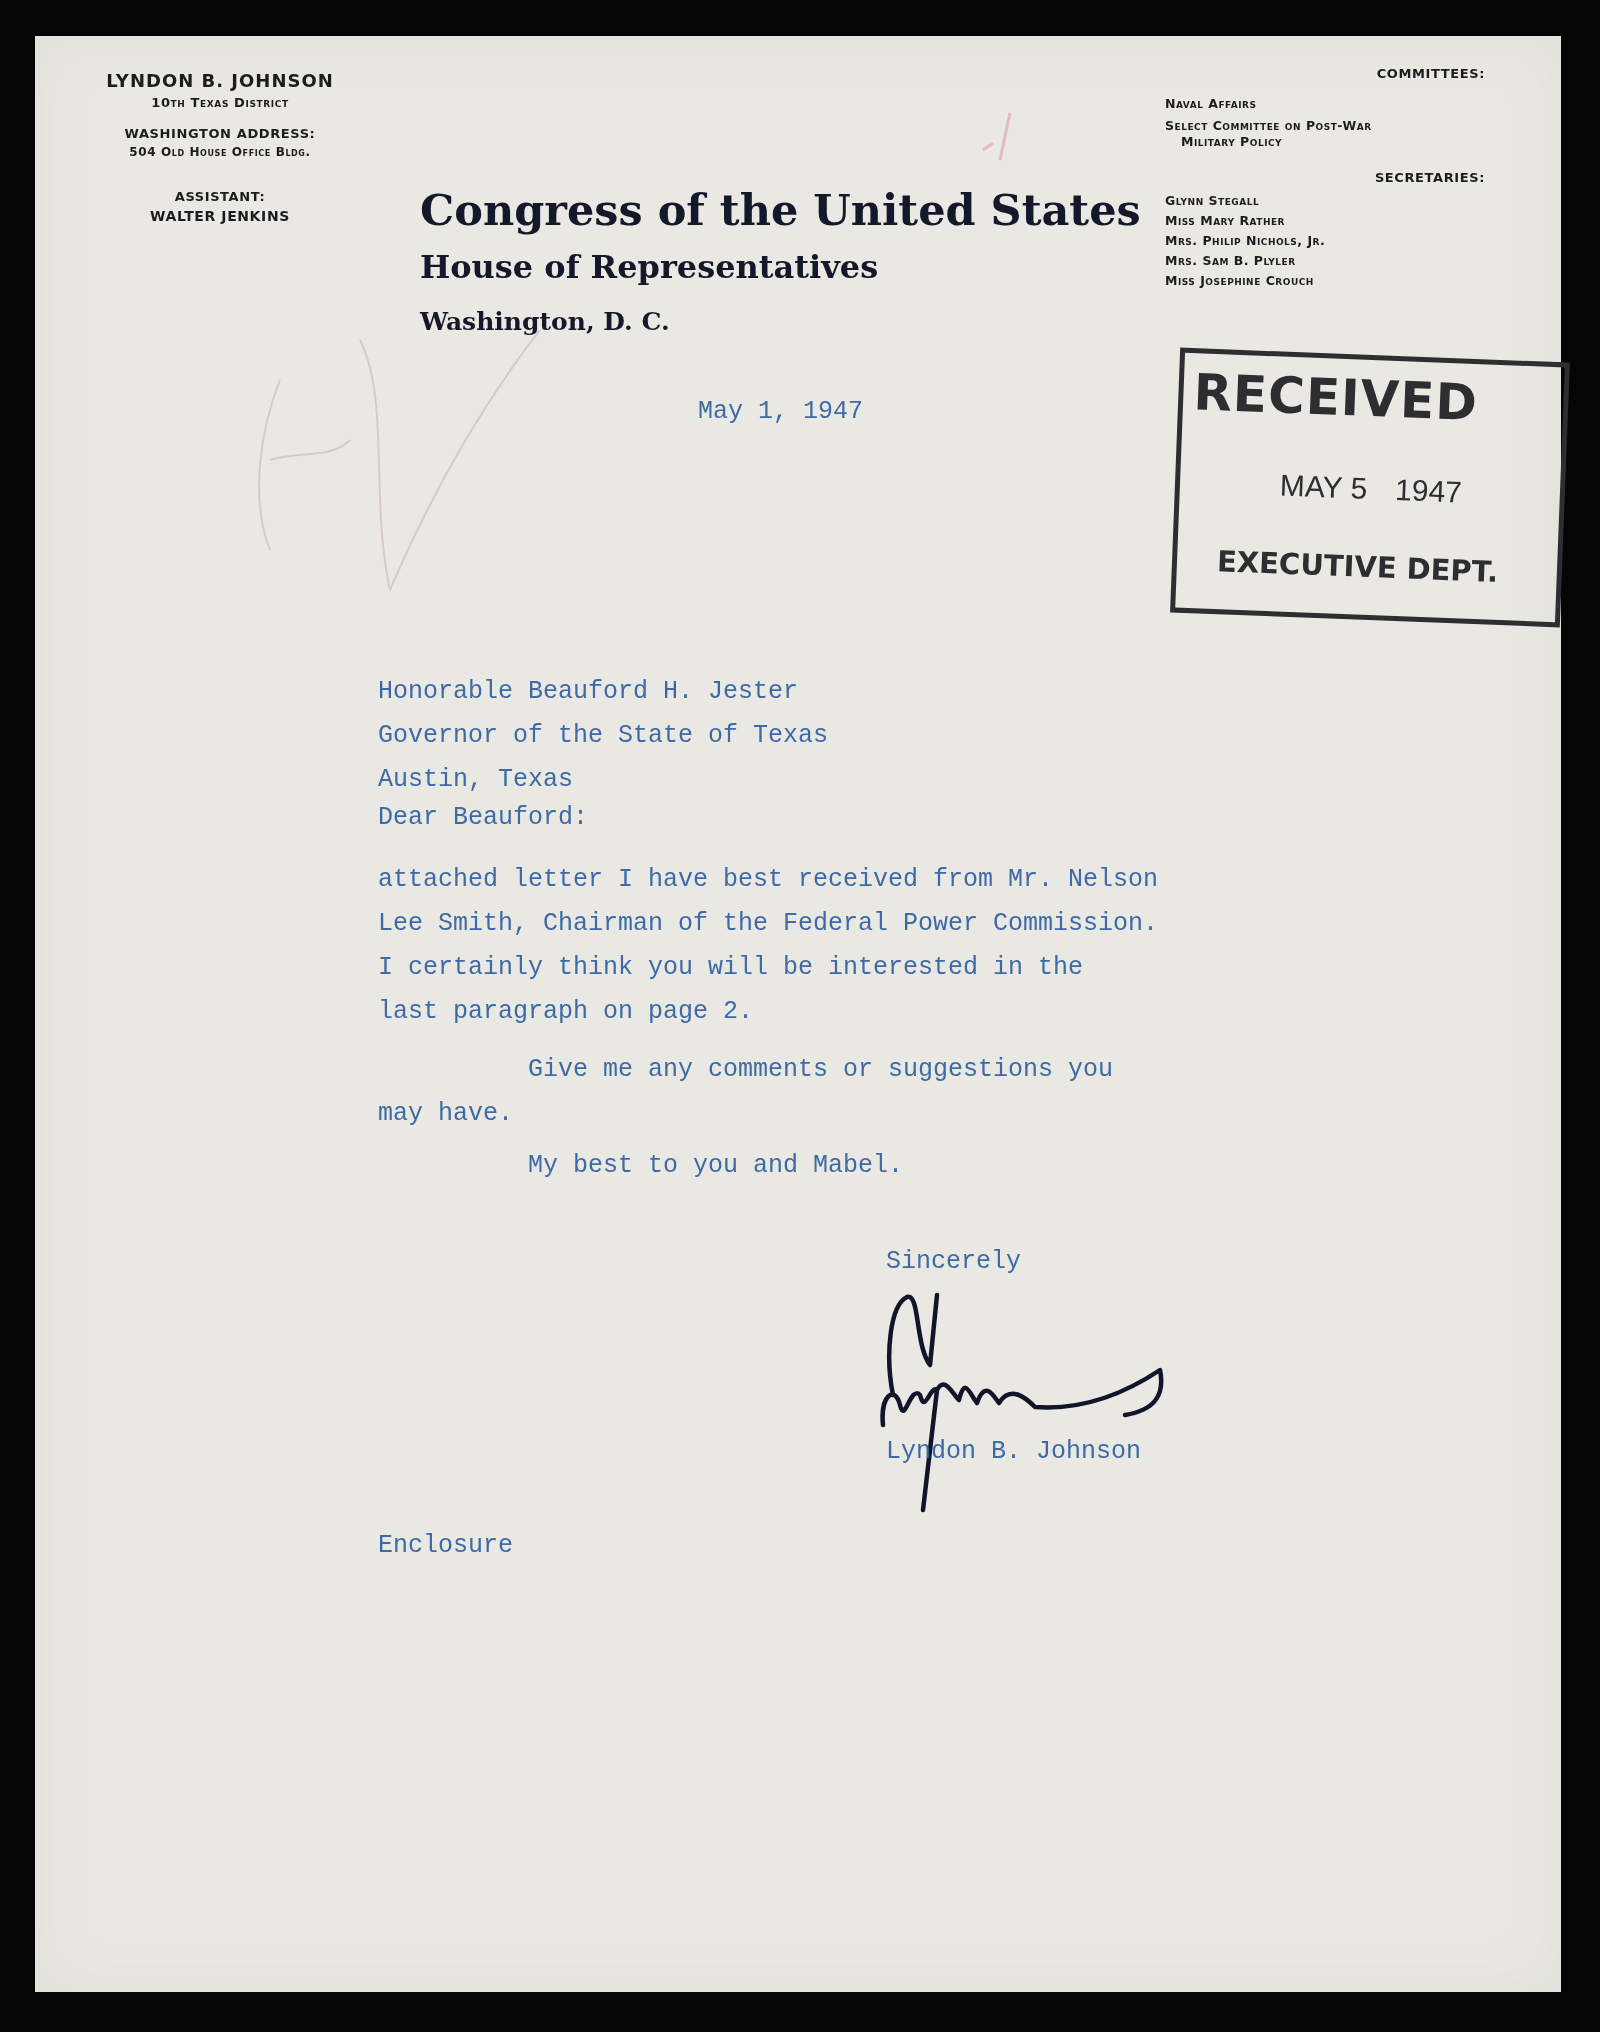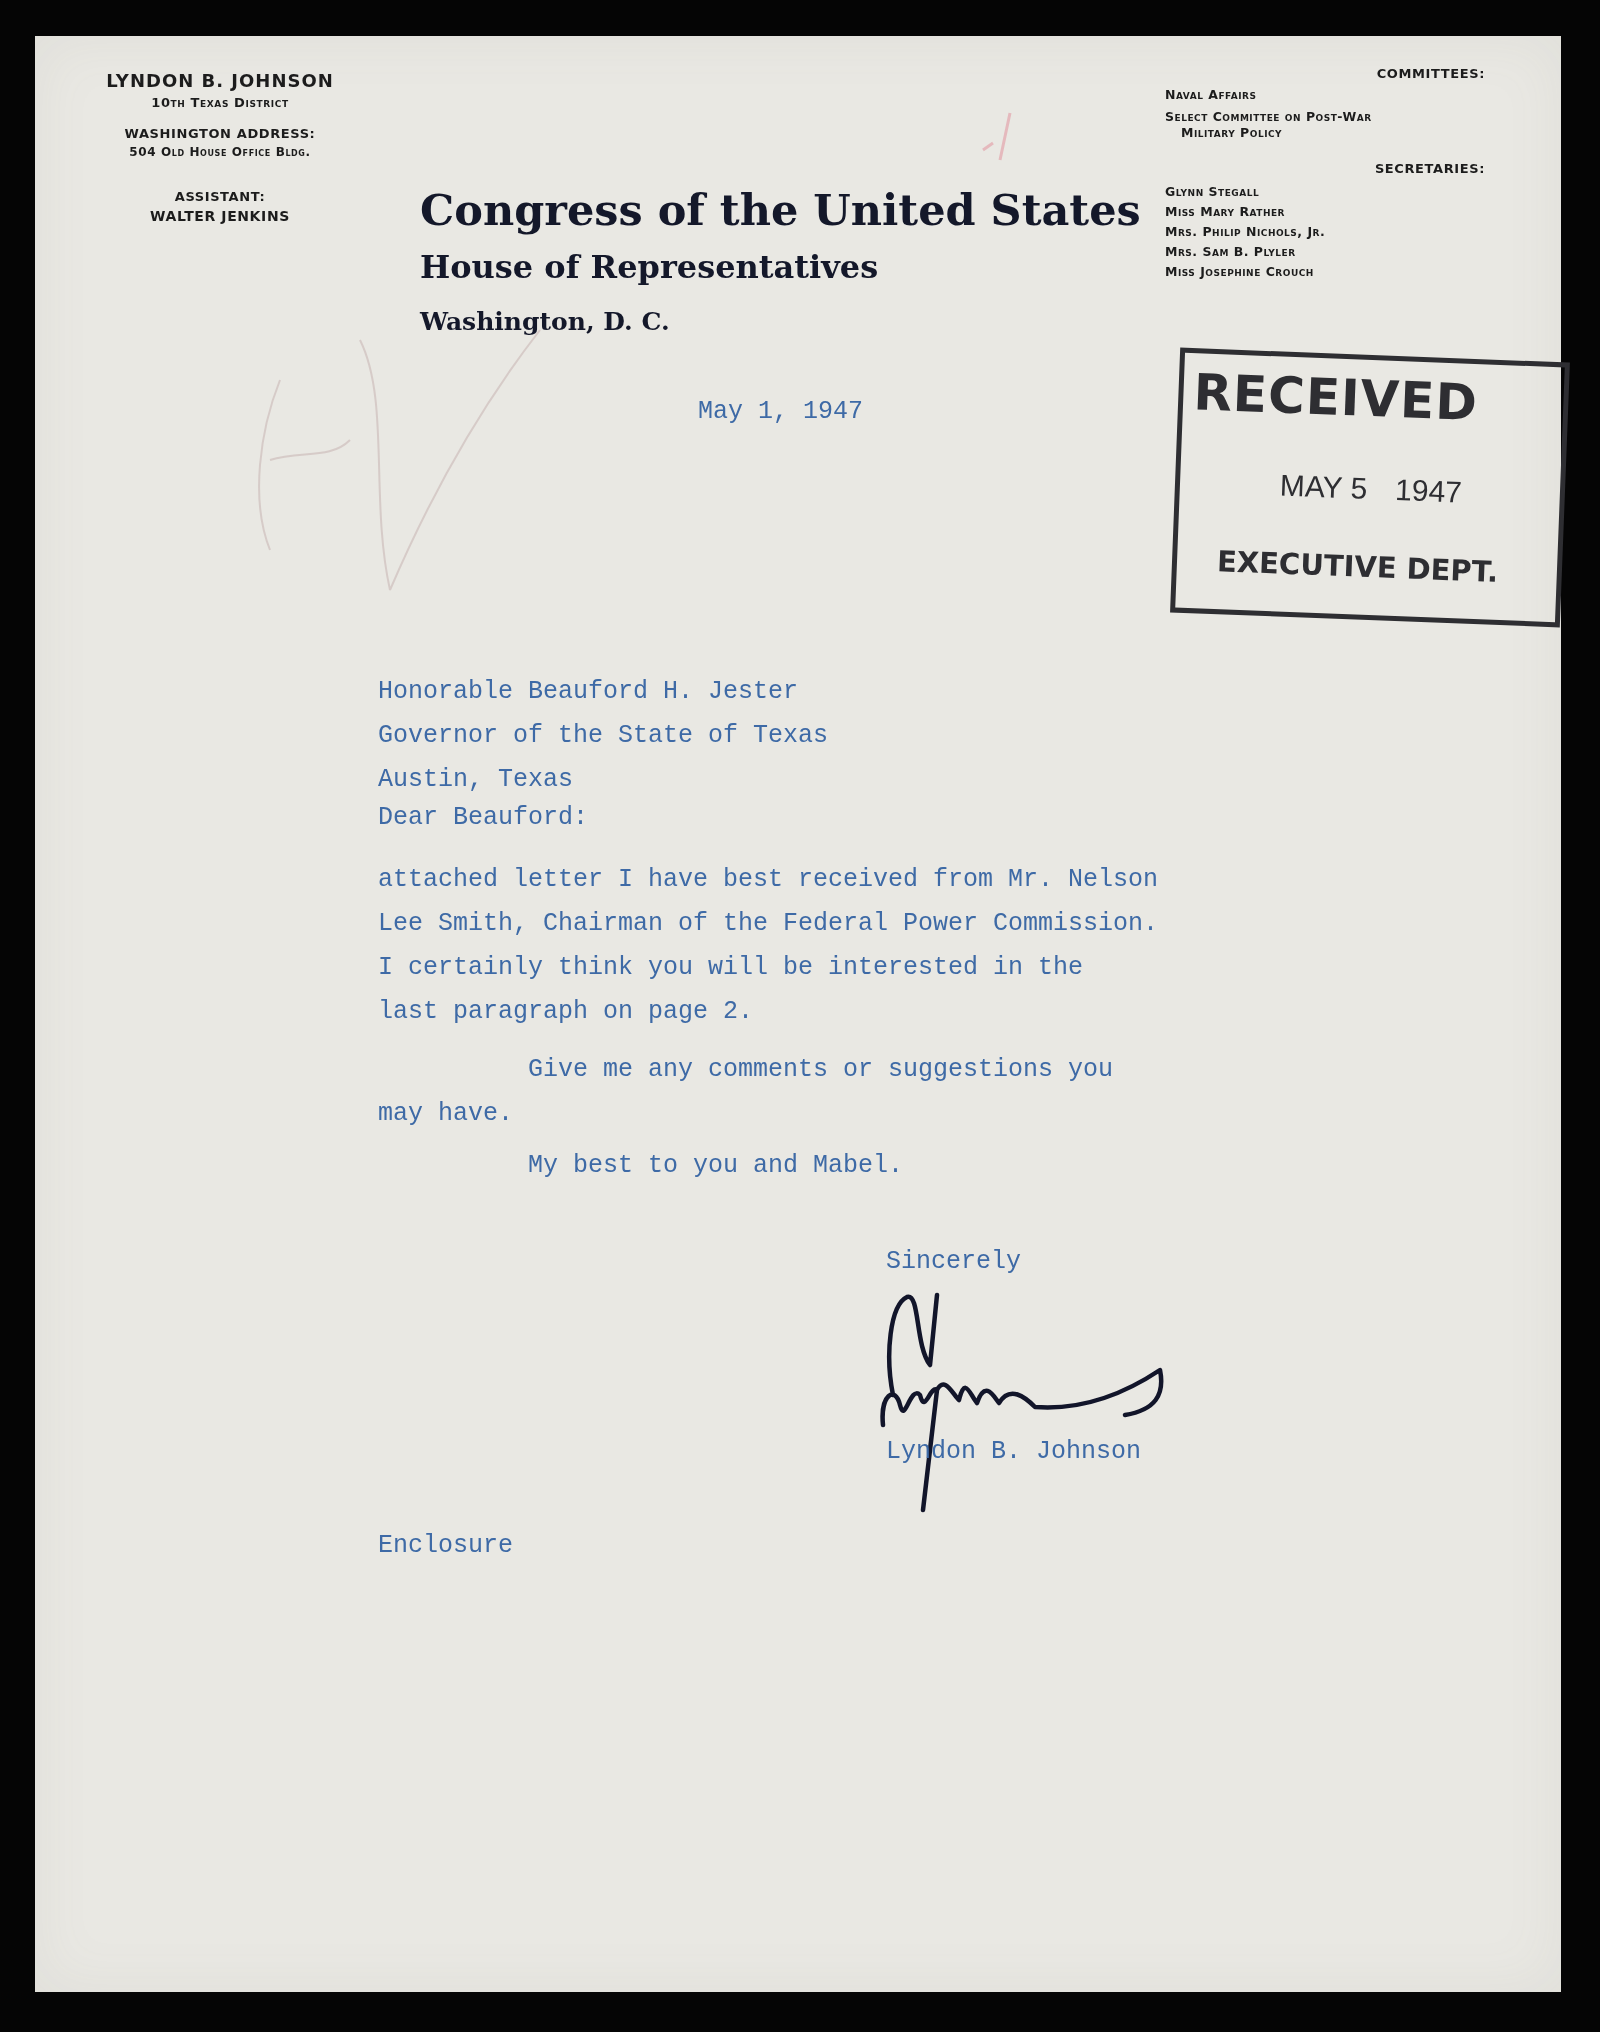--- a/index.html
+++ b/index.html
@@ -56,21 +56,21 @@
   <div class="cap" style="margin-top:30px">ASSISTANT:</div>
   <div class="cap" style="margin-top:4px;font-size:14px">WALTER JENKINS</div>
 </div>
 
 <div class="abs center-head" style="top:185px;font-size:43px">Congress of the United States</div>
 <div class="abs center-head" style="top:248px;font-size:32px">House of Representatives</div>
 <div class="abs center-head" style="top:307px;font-size:25px">Washington, D. C.</div>
 
 <div class="abs lh-right">
   <div class="hd" style="margin-left:80px">COMMITTEES:</div>
-  <div class="item" style="margin-top:4px">Naval Affairs</div>
+  <div class="item" style="margin-top:13px">Naval Affairs</div>
   <div class="item" style="margin-top:4px;line-height:16px">Select Committee on Post-War</div>
   <div class="item indent" style="line-height:16px">Military Policy</div>
   <div class="hd" style="margin-left:80px;margin-top:20px">SECRETARIES:</div>
   <div class="item" style="margin-top:6px">Glynn Stegall</div>
   <div class="item">Miss Mary Rather</div>
   <div class="item">Mrs. Philip Nichols, Jr.</div>
   <div class="item">Mrs. Sam B. Plyler</div>
   <div class="item">Miss Josephine Crouch</div>
 </div>
 

